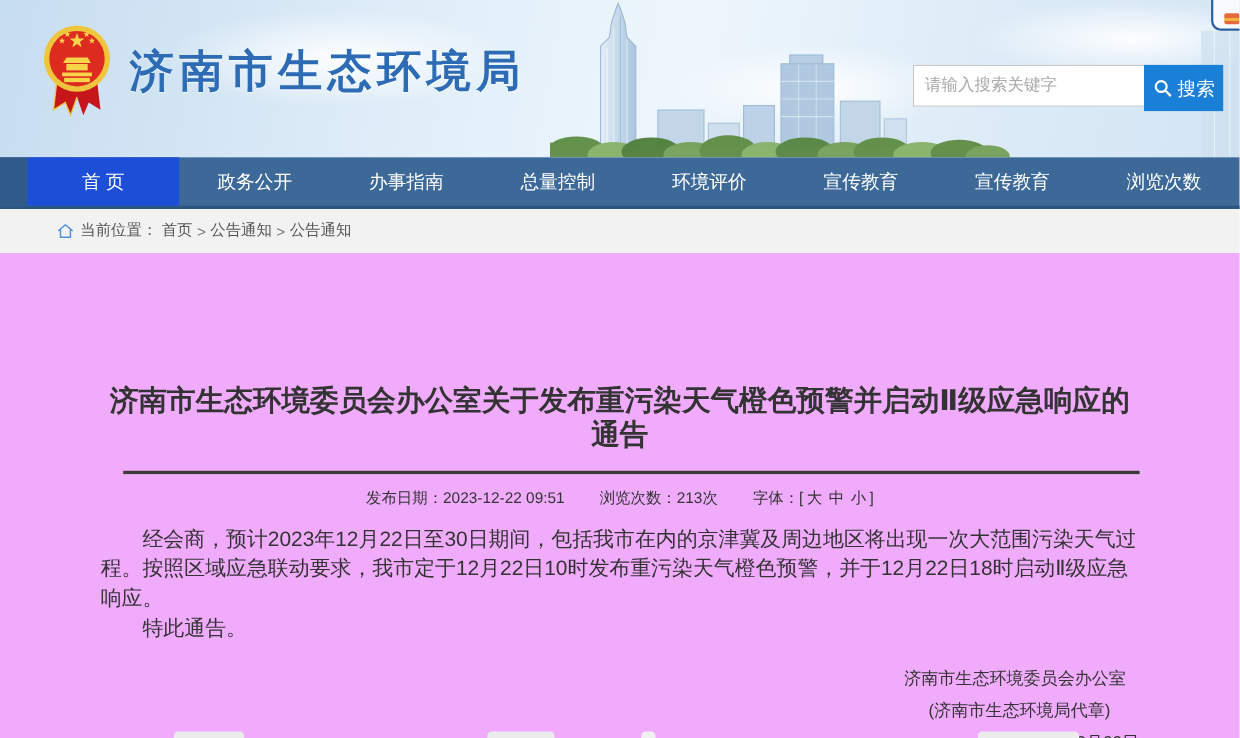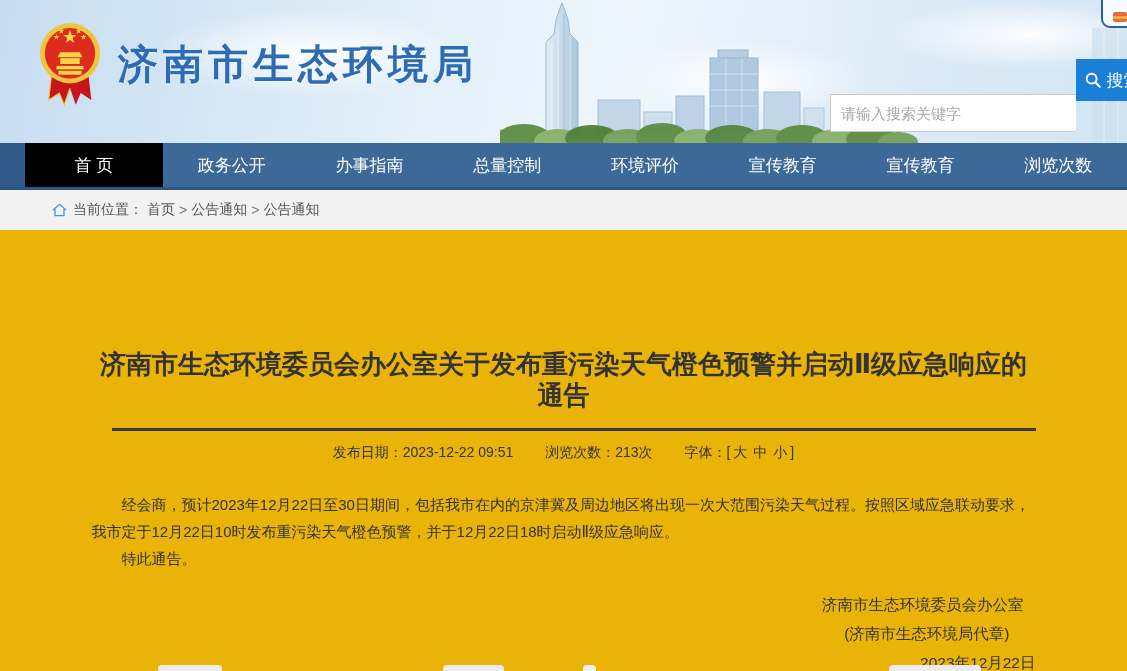--- a/index.html
+++ b/index.html
@@ -15,58 +15,58 @@
   .cloud.c2 { left:610px; top:40px; width:260px; height:80px; }
   .cloud.c3 { left:880px; top:0px;  width:300px; height:70px; }
 
   .skyline { position:absolute; left:500px; top:0; z-index:1; }
 
   .logo-area { position:absolute; left:38px; top:20px; display:flex; align-items:center; z-index:4; cursor:pointer; }
   .site-title { margin-left:16px; font-size:40px; font-weight:bold; color:#2d6cb5;
     letter-spacing:5px; text-shadow:0 1px 0 rgba(255,255,255,.7); }
 
   .search-box { position:absolute; left:830px; top:59px; display:flex; z-index:5; }
-  .search-input { width:246px; height:38px; border:1px solid #c9c9c9; border-right:none;
+  .search-input { width:210px; height:38px; border:1px solid #c9c9c9; border-right:none;
     background:#fff; padding:0 10px; font-size:15px; color:#333; outline:none;
-    font-family:Liberation Sans, sans-serif;margin-top:35px; }
+    font-family:Liberation Mono, monospace; }
   .search-input::placeholder { color:#a9a9a9; }
   .search-btn { width:72px; height:42px; border:none; background:#1a7fd6; color:#fff;
     font-size:17px; display:flex; align-items:center; justify-content:center; gap:5px; cursor:pointer;
     font-family:"Liberation Sans","DejaVu Sans",sans-serif; }
 
   .floating-widget { position:absolute; right:-20px; top:-14px; width:46px; height:42px;
     background:#f7fbff; border:2px solid #2a5f9e; border-radius:9px; z-index:6;
     display:flex; align-items:flex-end; justify-content:flex-start; padding:4px; cursor:pointer; }
   .fw-glyph { width:14px; height:10px; margin:14px 0 0 6px;
     background:linear-gradient(180deg,#e66a3c 0 40%, #f2b23c 40% 70%, #e66a3c 70%); border-radius:2px; }
 
   
   .nav { display:flex; width:1127px; height:47px; background:#3d6998; border-bottom:3px solid #2b5681; z-index:7; position:relative;}
   .nav-lead { width:25px; background:#2f5a8a; }
   .nav-item { flex:1; display:flex; align-items:center; justify-content:center;
     color:#ffffff; font-size:17px; cursor:pointer; white-space:nowrap; }
-  .nav-item.active { background:#000000; }
+  .nav-item.active { background:#1d4ed8; }
 
   
   .breadcrumb { width:1127px; height:40px; background:#f2f2f3; display:flex; align-items:center;
     padding-left:52px; font-size:14px; color:#555; }
   .bc-home-icon { margin-right:6px; display:inline-flex; }
   .bc-link { color:#555; cursor:pointer; margin:0 4px; }
   .bc-sep { color:#777; }
 
   
-  .content { position:relative; width:1127px; height:441px; background:#eab308; overflow:hidden; }
+  .content { position:relative; width:1127px; height:441px; background:#f0abfc; overflow:hidden; }
   .container { width:944px; margin:0 auto; }
   .article-title { padding-top:119px; text-align:center; font-size:26px; line-height:31px;
     font-weight:bold; color:#333; }
   .title-divider { height:3px; background:#3a3a3a; margin:17px 0 0 20px; }
   .meta { margin-top:13px; text-align:center; font-size:14px; color:#333; }
   .meta-item { display:inline-block; margin:0 14px; }
   .font-size-ctl { cursor:pointer; margin:0 3px; }
-  .body-text { margin-top:29px; font-size:15px; line-height:27px; color:#333; }
+  .body-text { margin-top:15px; font-size:19px; line-height:27px; color:#333; }
   .body-text p { text-indent:2em; }
   .signature { margin-top:18px; text-align:right; font-size:15.5px; line-height:29px; color:#333; }
   .sig-org  { padding-right:12px; }
   .sig-seal { padding-right:26px; }
   .sig-date { padding-right:0; }
 
   .bottom-stub { position:absolute; bottom:-2px; height:8px; background:#ececec; border-radius:4px 4px 0 0; }
   .stub1 { left:158px; width:64px; }
   .stub2 { left:443px; width:61px; }
   .stub3 { left:583px; width:13px; background:#f0f0f0; }

